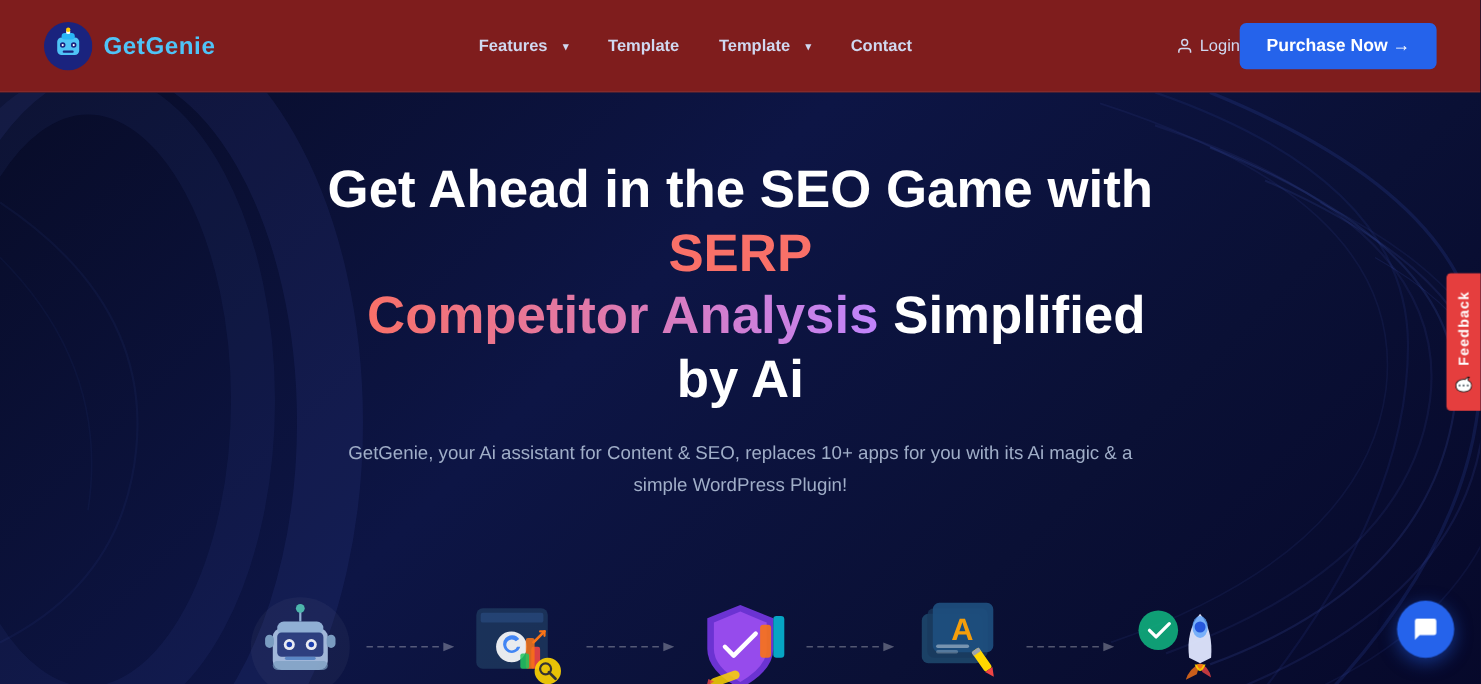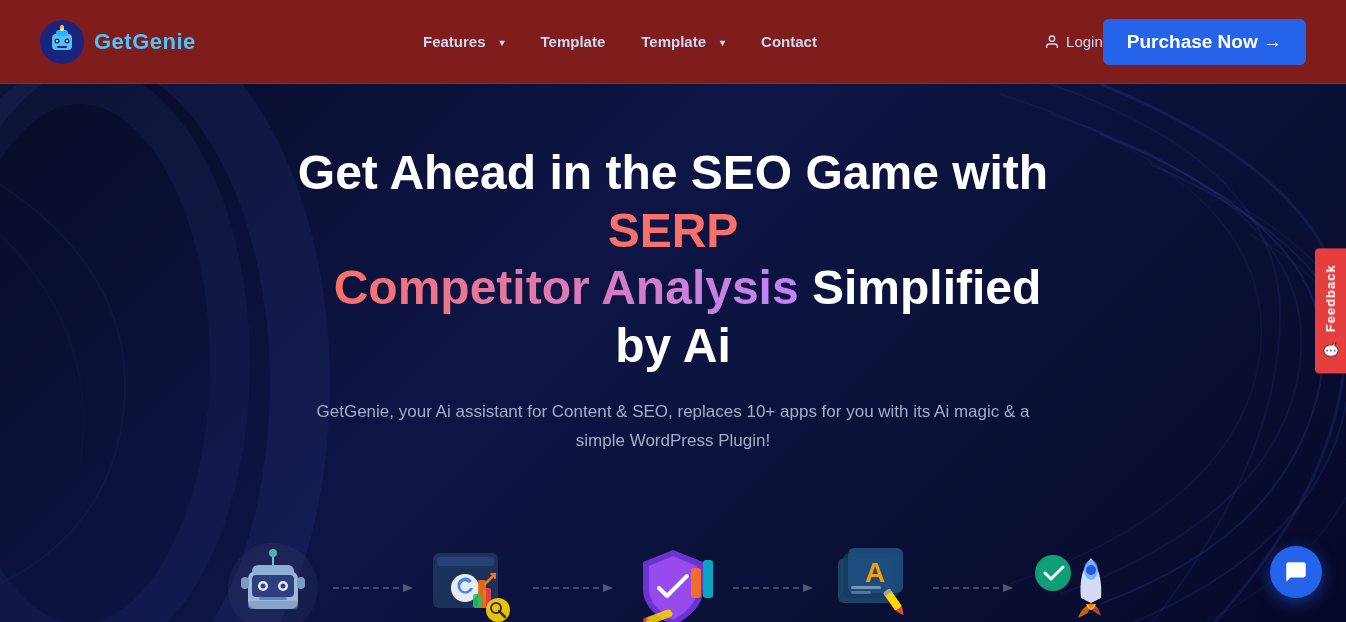--- a/index.html
+++ b/index.html
@@ -67,21 +67,21 @@
       font-size: 15px;
       font-weight: 500;
       cursor: pointer;
       display: flex;
       align-items: center;
       gap: 6px;
     }
     .purchase-btn {
       background: #2563eb;
       color: #fff;
-      font-size: 19px;
+      font-size: 16px;
       font-weight: 600;
       padding: 12px 24px;
       border-radius: 6px;
       cursor: pointer;
       display: flex;
       align-items: center;
       gap: 8px;
       border: none;
       white-space: nowrap;
     }

